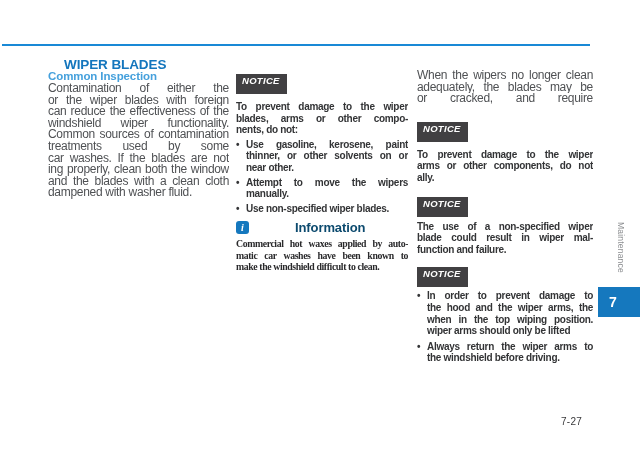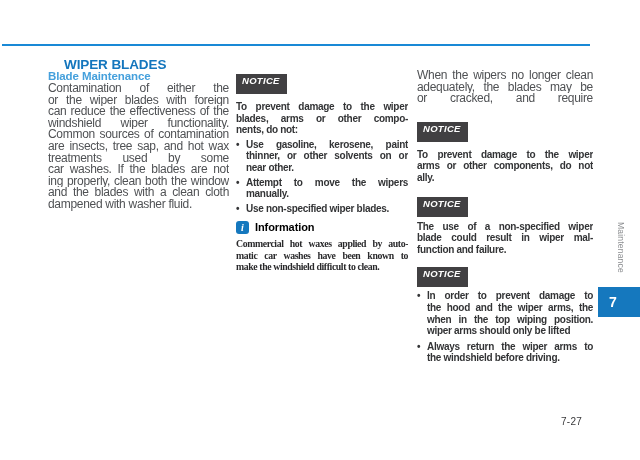--- a/index.html
+++ b/index.html
@@ -44,21 +44,21 @@
   .bullet { display:flex; margin-top:3px; font-weight:bold; color:var(--bold-text,#333436); font-size:10px; letter-spacing:-0.3px; line-height:11.6px; }
   .bullet-marker { width:10px; flex:none; }
   .bullet-text { flex:1; min-width:0; }
 
   .info-header { display:flex; align-items:center; gap:6px; margin-top:6px; height:14px; }
   .info-icon {
     width:13px; height:13px; border-radius:3px; background:var(--tab-blue,#1578be);
     color:#fff; font-family:"Liberation Serif", serif; font-style:italic; font-weight:bold;
     font-size:10px; display:flex; align-items:center; justify-content:center; flex:none;
   }
-  .info-title { font-size:11px; font-weight:bold; color:#000000; letter-spacing:-0.1px; }
+  .info-title { font-size:13px; font-weight:bold; color:#0c4a6e; letter-spacing:-0.1px;margin-left:40px; }
   .serif-para {
     margin-top:4px; font-family:"Liberation Serif", serif; font-weight:bold;
     color:#2a2a2c; font-size:9.8px; letter-spacing:-0.4px; line-height:11.4px;
   }
   .serif-para .jline { height:11.4px; }
 
   .side-label {
     position:absolute; left:616px; top:222px; height:64px;
     writing-mode:vertical-rl; font-size:8.5px; letter-spacing:0.2px;
     color:var(--sidebar-text,#8d8f92);
@@ -75,28 +75,27 @@
 </head>
 <body>
 
 <div class="page">
 
   <div class="top-rule"></div>
 
   <h1 class="page-title">WIPER BLADES</h1>
 
   <section class="col col-left">
-    <h2 class="sec-heading">Blade Maintenance</h2>
+    <h2 class="sec-heading">Common Inspection</h2>
     <div class="para body-para">
         <div class="jline">Contamination of either the windshield</div>
         <div class="jline">or the wiper blades with foreign matter</div>
         <div class="jline">can reduce the effectiveness of the</div>
         <div class="jline">windshield wiper functionality.</div>
         <div class="jline">Common sources of contamination</div>
-        <div class="jline">are insects, tree sap, and hot wax</div>
         <div class="jline">treatments used by some commercial</div>
         <div class="jline">car washes. If the blades are not wip-</div>
         <div class="jline">ing properly, clean both the window</div>
         <div class="jline">and the blades with a clean cloth</div>
         <div class="jline">dampened with washer fluid.</div>
       </div>
   </section>
 
   <section class="col col-mid">
     <div class="badge-row">

